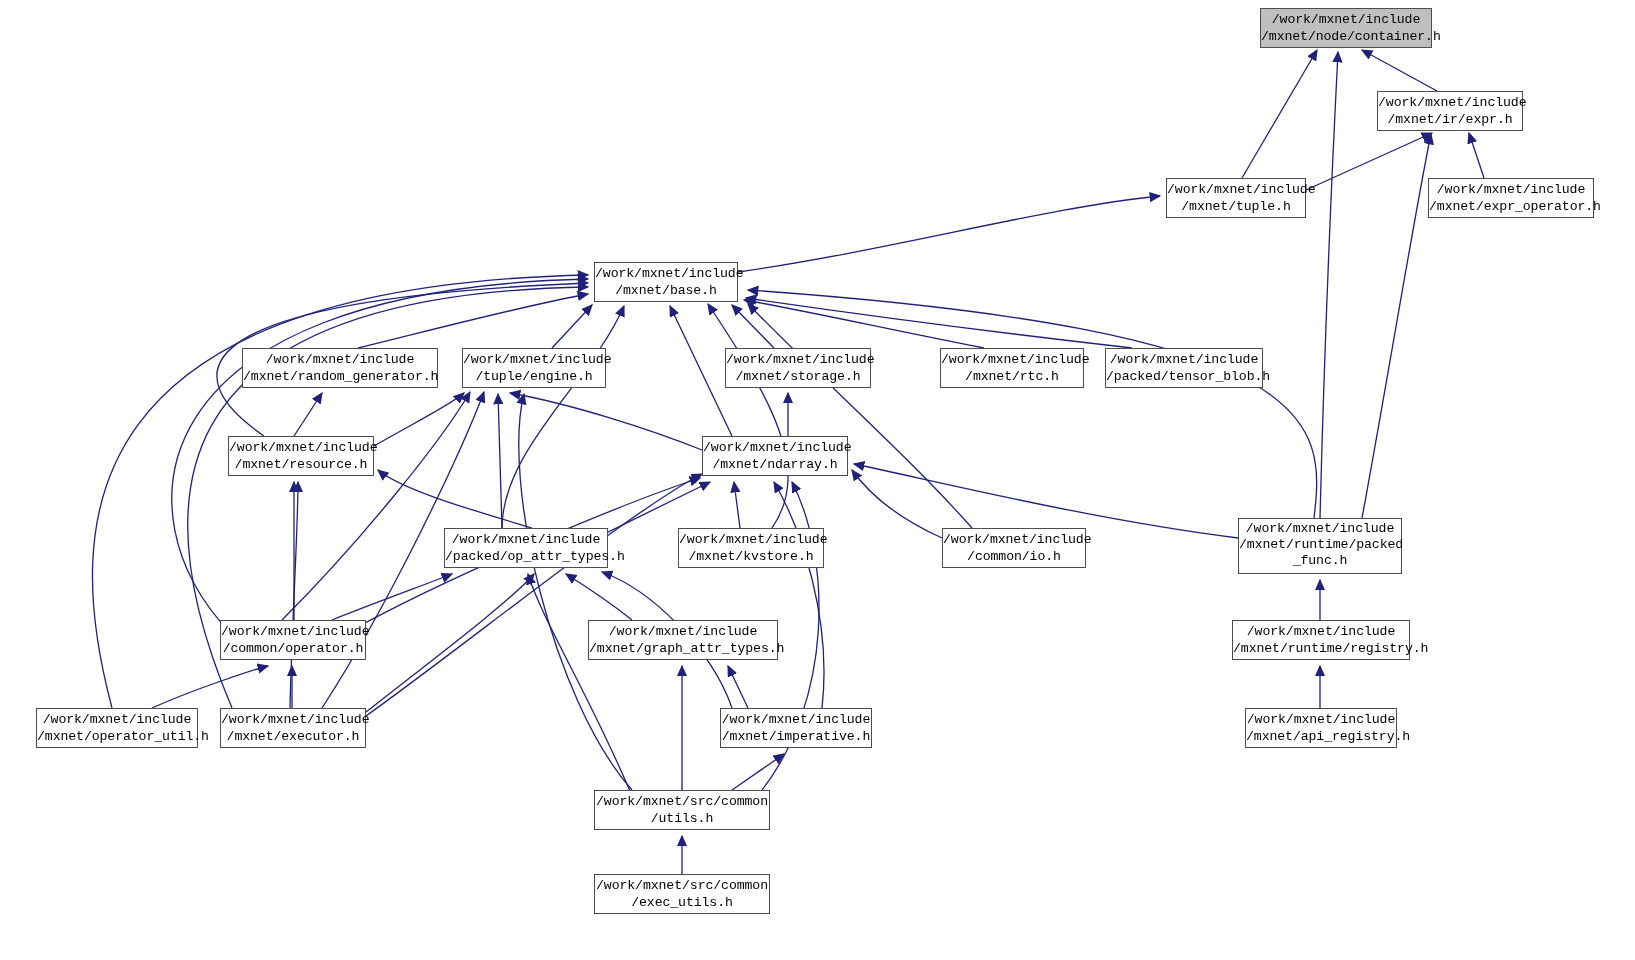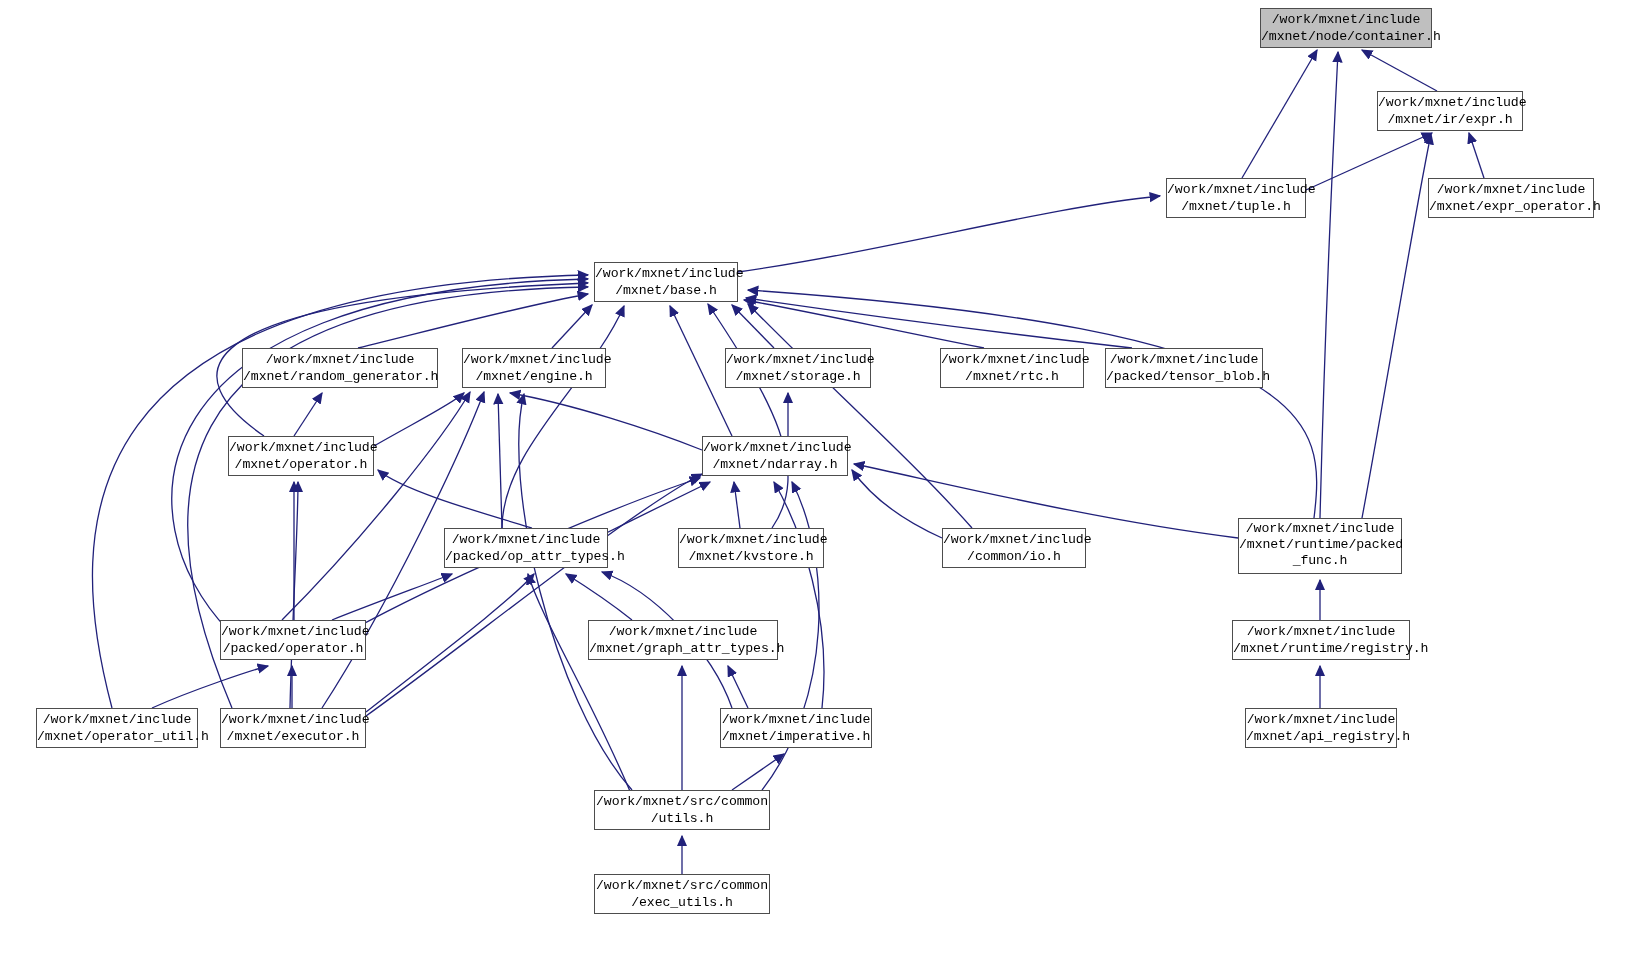--- a/index.html
+++ b/index.html
@@ -130,31 +130,31 @@
       <path d="M650,874 L650,836"></path>
     </g>
   </svg>
 
 <div class="node highlight" style="left: 1228px; top: 8px; width: 172px; height: 40px;"><span class="l">/work/mxnet/include</span><span class="l">/mxnet/node/container.h</span></div>
     <div class="node" style="left: 1345px; top: 91px; width: 146px; height: 40px;"><span class="l">/work/mxnet/include</span><span class="l">/mxnet/ir/expr.h</span></div>
     <div class="node" style="left: 1134px; top: 178px; width: 140px; height: 40px;"><span class="l">/work/mxnet/include</span><span class="l">/mxnet/tuple.h</span></div>
     <div class="node" style="left: 1396px; top: 178px; width: 166px; height: 40px;"><span class="l">/work/mxnet/include</span><span class="l">/mxnet/expr_operator.h</span></div>
     <div class="node" style="left: 562px; top: 262px; width: 144px; height: 40px;"><span class="l">/work/mxnet/include</span><span class="l">/mxnet/base.h</span></div>
     <div class="node" style="left: 210px; top: 348px; width: 196px; height: 40px;"><span class="l">/work/mxnet/include</span><span class="l">/mxnet/random_generator.h</span></div>
-    <div class="node" style="left: 430px; top: 348px; width: 144px; height: 40px;"><span class="l">/work/mxnet/include</span><span class="l">/mxnet/engine.h</span></div>
+    <div class="node" style="left: 430px; top: 348px; width: 144px; height: 40px;"><span class="l">/work/mxnet/include</span><span class="l">/tuple/engine.h</span></div>
     <div class="node" style="left: 693px; top: 348px; width: 146px; height: 40px;"><span class="l">/work/mxnet/include</span><span class="l">/mxnet/storage.h</span></div>
     <div class="node" style="left: 908px; top: 348px; width: 144px; height: 40px;"><span class="l">/work/mxnet/include</span><span class="l">/mxnet/rtc.h</span></div>
     <div class="node" style="left: 1073px; top: 348px; width: 158px; height: 40px;"><span class="l">/work/mxnet/include</span><span class="l">/packed/tensor_blob.h</span></div>
-    <div class="node" style="left: 196px; top: 436px; width: 146px; height: 40px;"><span class="l">/work/mxnet/include</span><span class="l">/mxnet/operator.h</span></div>
+    <div class="node" style="left: 196px; top: 436px; width: 146px; height: 40px;"><span class="l">/work/mxnet/include</span><span class="l">/mxnet/resource.h</span></div>
     <div class="node" style="left: 670px; top: 436px; width: 146px; height: 40px;"><span class="l">/work/mxnet/include</span><span class="l">/mxnet/ndarray.h</span></div>
     <div class="node" style="left: 412px; top: 528px; width: 164px; height: 40px;"><span class="l">/work/mxnet/include</span><span class="l">/packed/op_attr_types.h</span></div>
     <div class="node" style="left: 646px; top: 528px; width: 146px; height: 40px;"><span class="l">/work/mxnet/include</span><span class="l">/mxnet/kvstore.h</span></div>
     <div class="node" style="left: 910px; top: 528px; width: 144px; height: 40px;"><span class="l">/work/mxnet/include</span><span class="l">/common/io.h</span></div>
     <div class="node" style="left: 1206px; top: 518px; width: 164px; height: 56px; padding-top: 2px; line-height: 16px;"><span class="l">/work/mxnet/include</span><span class="l">/mxnet/runtime/packed</span><span class="l">_func.h</span></div>
-    <div class="node" style="left: 188px; top: 620px; width: 146px; height: 40px;"><span class="l">/work/mxnet/include</span><span class="l">/packed/operator.h</span></div>
+    <div class="node" style="left: 188px; top: 620px; width: 146px; height: 40px;"><span class="l">/work/mxnet/include</span><span class="l">/common/operator.h</span></div>
     <div class="node" style="left: 556px; top: 620px; width: 190px; height: 40px;"><span class="l">/work/mxnet/include</span><span class="l">/mxnet/graph_attr_types.h</span></div>
     <div class="node" style="left: 1200px; top: 620px; width: 178px; height: 40px;"><span class="l">/work/mxnet/include</span><span class="l">/mxnet/runtime/registry.h</span></div>
     <div class="node" style="left: 4px; top: 708px; width: 162px; height: 40px;"><span class="l">/work/mxnet/include</span><span class="l">/mxnet/operator_util.h</span></div>
     <div class="node" style="left: 188px; top: 708px; width: 146px; height: 40px;"><span class="l">/work/mxnet/include</span><span class="l">/mxnet/executor.h</span></div>
     <div class="node" style="left: 688px; top: 708px; width: 152px; height: 40px;"><span class="l">/work/mxnet/include</span><span class="l">/mxnet/imperative.h</span></div>
     <div class="node" style="left: 1213px; top: 708px; width: 152px; height: 40px;"><span class="l">/work/mxnet/include</span><span class="l">/mxnet/api_registry.h</span></div>
     <div class="node" style="left: 562px; top: 790px; width: 176px; height: 40px;"><span class="l">/work/mxnet/src/common</span><span class="l">/utils.h</span></div>
     <div class="node" style="left: 562px; top: 874px; width: 176px; height: 40px;"><span class="l">/work/mxnet/src/common</span><span class="l">/exec_utils.h</span></div>
   </div>
 

